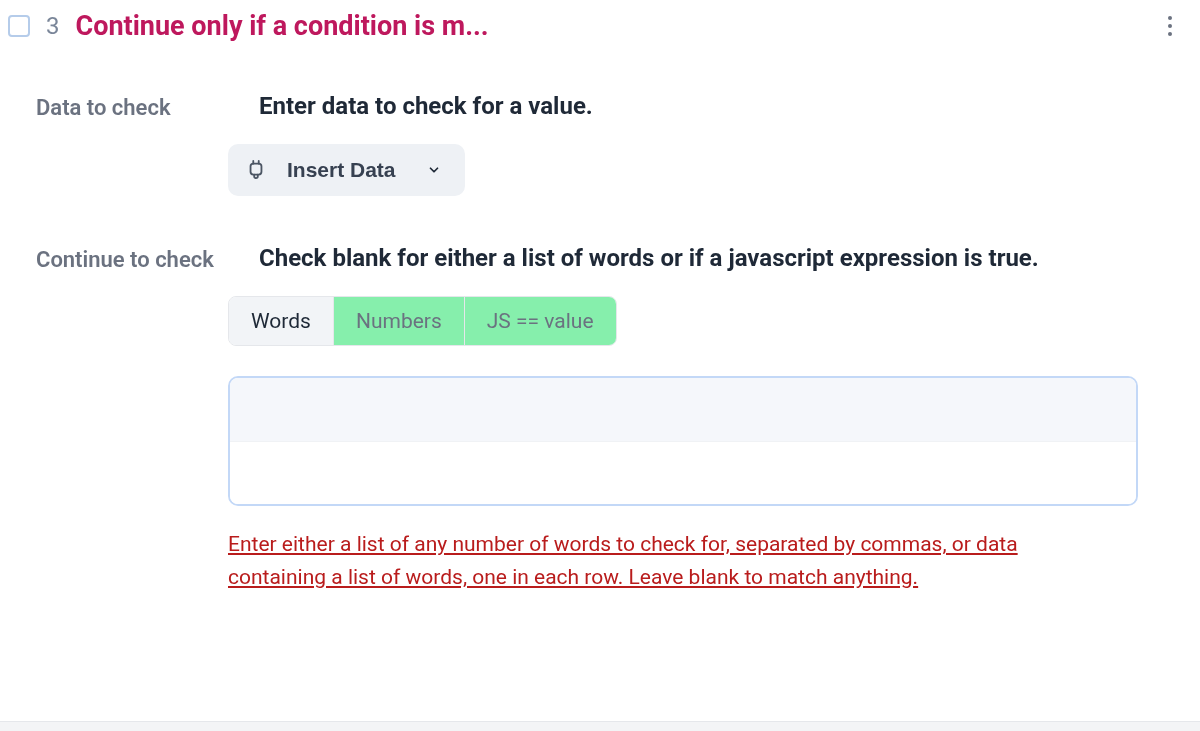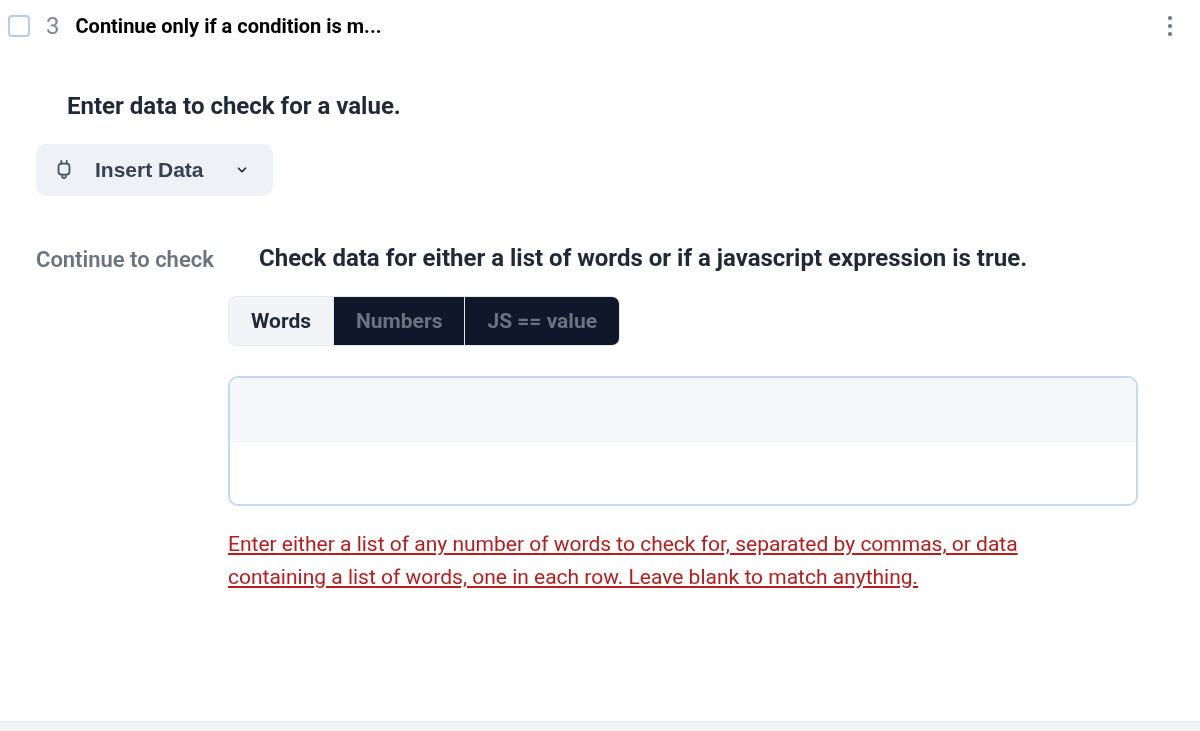--- a/index.html
+++ b/index.html
@@ -44,23 +44,23 @@
       cursor: pointer;
     }
 
     .step-number {
       font-size: 24px;
       font-weight: 400;
       color: #7a8699;
     }
 
     .step-title {
-      font-size: 20px;
+      font-size: 27px;
       font-weight: 700;
-      color: #000000;
+      color: #be185d;
     }
 
     .more-menu {
       display: flex;
       flex-direction: column;
       gap: 4px;
       padding: 8px;
       cursor: pointer;
     }
 
@@ -141,35 +141,35 @@
       display: inline-flex;
       border: 1px solid #e5e7eb;
       border-radius: 8px;
       overflow: hidden;
       margin-bottom: 30px;
     }
 
     .tab {
       padding: 12px 22px;
       font-size: 21px;
-      font-weight: 700;
+      font-weight: 400;
       color: #6b7280;
-      background: #0f172a;
+      background: #86efac;
       border-right: 1px solid #e5e7eb;
       cursor: pointer;
     }
 
     .tab:last-child {
       border-right: none;
     }
 
     .tab.active {
       background: #f2f4f7;
       color: #1f2937;
-      font-weight: 700;
+      font-weight: 400;
     }
 
     .words-input-wrapper {
       border: 2px solid #c3d8f7;
       border-radius: 10px;
       background: #ffffff;
       width: 100%;
       max-width: 910px;
       overflow: hidden;
       margin-bottom: 22px;
@@ -218,20 +218,21 @@
     <div class="more-menu">
       <span class="dot"></span>
       <span class="dot"></span>
       <span class="dot"></span>
     </div>
   </div>
 
   <div class="content">
 
     <div class="field-row">
+      <div class="field-label">Data to check</div>
       <div class="field-body">
         <div class="field-heading">Enter data to check for a value.</div>
         <button class="insert-data-btn">
           <span class="insert-icon">
             <svg width="18" height="20" viewBox="0 0 18 22" fill="none" stroke="#4b5563" stroke-width="2" stroke-linecap="round" stroke-linejoin="round">
               <path d="M6 1v3"></path>
               <path d="M12 1v3"></path>
               <rect x="3" y="4" width="12" height="12" rx="3"></rect>
               <path d="M7 16v2a2 2 0 0 0 4 0v-2"></path>
             </svg>
@@ -242,21 +243,21 @@
               <polyline points="6 9 12 15 18 9"></polyline>
             </svg>
           </span>
         </button>
       </div>
     </div>
 
     <div class="field-row">
       <div class="field-label">Continue to check</div>
       <div class="field-body">
-        <div class="field-heading">Check data for either a list of words or if a javascript expression is true.</div>
+        <div class="field-heading">Check blank for either a list of words or if a javascript expression is true.</div>
 
         <div class="tabs">
           <div class="tab active">Words</div>
           <div class="tab">Numbers</div>
           <div class="tab">JS == value</div>
         </div>
 
         <div class="words-input-wrapper">
           <div class="words-input-band"></div>
           <div class="words-input-lower"></div>

